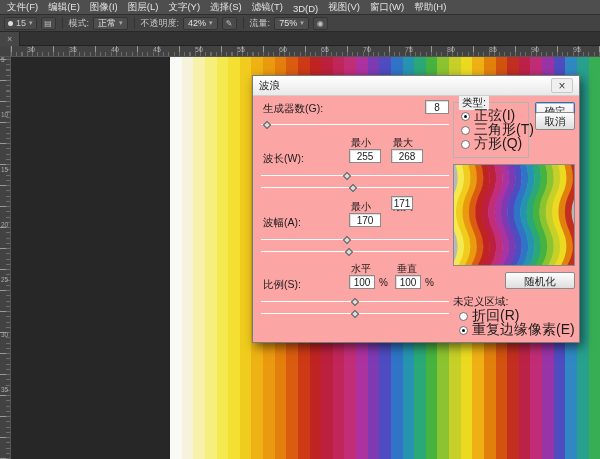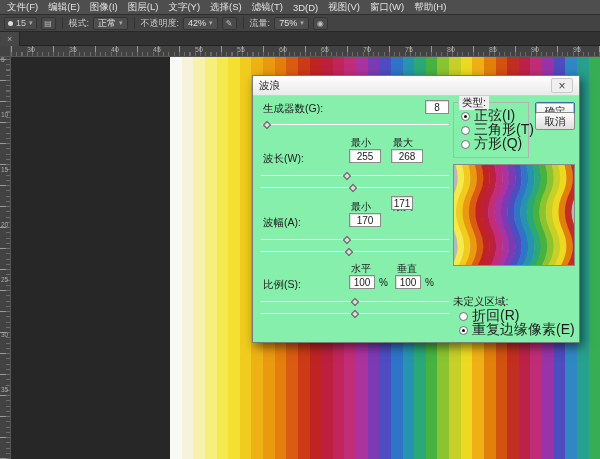--- a/index.html
+++ b/index.html
@@ -1,21 +1,21 @@
 <!DOCTYPE html>
 <html><head>
 <meta charset="utf-8">
 <style>
   * { margin:0; padding:0; box-sizing:border-box; }
   body { font-family:"Liberation Sans","DejaVu Sans",sans-serif; background:#111; }
   .app { position:relative; width:600px; height:459px; overflow:hidden; background:#272727; }
 
   
   .menubar { position:absolute; top:0; left:0; right:0; height:15px; background:#4e4e4e;
-             border-bottom:1px solid #2e2e2e; display:flex; align-items:center; padding-left:2px; }
+             border-bottom:1px solid #2e2e2e; display:flex; align-items:flex-end; padding-left:2px; }
   .menu-item { font-size:9.5px; color:#e2e2e2; padding:0 5px; white-space:nowrap; cursor:default; }
 
   
   .optionsbar { position:absolute; top:15px; left:0; right:0; height:17px; background:#434343;
                 border-bottom:1px solid #282828; display:flex; align-items:center; gap:4px;
                 padding:0 4px; color:#cccccc; font-size:9px; }
   .opt-group { display:flex; align-items:center; gap:3px; background:#4a4a4a; border:1px solid #343434;
                border-radius:2px; height:13px; padding:0 3px; }
   .brush-dot { width:5px; height:5px; border-radius:50%; background:#dddddd; display:inline-block; }
   .opt-icon { width:15px; height:13px; background:#4a4a4a; border:1px solid #343434; border-radius:2px;
@@ -50,21 +50,21 @@
   .ruler-num-v { position:absolute; left:1px; font-size:6.5px; color:#aaaaaa; }
   .ruler-corner { position:absolute; top:46px; left:0; width:11px; height:11px; background:#424242;
                   border-right:1px solid #565656; border-bottom:1px solid #565656; z-index:2; }
 
   
   .canvas { position:absolute; top:57px; left:11px; right:0; bottom:0; background:#272727; }
   .stripes { position:absolute; left:159px; top:0; right:0; bottom:0; display:flex; }
   .stripe { flex:1 1 0; }
 
   
-  .dialog { position:absolute; left:252px; top:75px; width:328px; height:268px; background:#86efac;
+  .dialog { position:absolute; left:252px; top:75px; width:328px; height:268px; background:#fca5a5;
             border:1px solid #7a7a7a; box-shadow:3px 4px 10px rgba(0,0,0,.55); color:#1a1a1a; z-index:5; }
   .dlg-title { height:20px; background:linear-gradient(#ffffff,#e9e9e9); border-bottom:1px solid #cfcfcf;
                display:flex; align-items:center; padding:0 6px; font-size:10.5px; }
   .dlg-close { margin-left:auto; width:22px; height:15px; text-align:center; line-height:14px;
                color:#444444; font-size:12px; border:1px solid #c8c8c8; background:#efefef; border-radius:2px; }
   .dlg-body { position:absolute; top:20px; left:0; right:0; bottom:0; font-size:10.5px; }
   .lbl { position:absolute; white-space:nowrap; }
   .sub { font-size:10px; }
   .numbox { position:absolute; height:14px; line-height:13px; background:#ffffff; border:1px solid #8a8a8a;
             box-shadow:inset 1px 1px 1px rgba(0,0,0,.15); font-size:10px; text-align:center; }
@@ -305,20 +305,21 @@
             <path d="M 79.80000000000001 -6 Q 87.80000000000001 13 79.80000000000001 30 Q 71.80000000000001 47 79.80000000000001 64 Q 87.80000000000001 81 79.80000000000001 98 Q 71.80000000000001 112 79.80000000000001 126" stroke="#2aa878" stroke-width="6.6" fill="none"></path>
             <path d="M 86.2 -6 Q 94.2 13 86.2 30 Q 78.2 47 86.2 64 Q 94.2 81 86.2 98 Q 78.2 112 86.2 126" stroke="#46b240" stroke-width="6.6" fill="none"></path>
             <path d="M 92.60000000000001 -6 Q 100.60000000000001 13 92.60000000000001 30 Q 84.60000000000001 47 92.60000000000001 64 Q 100.60000000000001 81 92.60000000000001 98 Q 84.60000000000001 112 92.60000000000001 126" stroke="#8ac430" stroke-width="6.6" fill="none"></path>
             <path d="M 99 -6 Q 107 13 99 30 Q 91 47 99 64 Q 107 81 99 98 Q 91 112 99 126" stroke="#c6d028" stroke-width="6.6" fill="none"></path>
             <path d="M 105.4 -6 Q 113.4 13 105.4 30 Q 97.4 47 105.4 64 Q 113.4 81 105.4 98 Q 97.4 112 105.4 126" stroke="#ecda20" stroke-width="6.6" fill="none"></path>
             <path d="M 111.80000000000001 -6 Q 119.80000000000001 13 111.80000000000001 30 Q 103.80000000000001 47 111.80000000000001 64 Q 119.80000000000001 81 111.80000000000001 98 Q 103.80000000000001 112 111.80000000000001 126" stroke="#e2800c" stroke-width="6.6" fill="none"></path>
             <path d="M 118.2 -6 Q 126.2 13 118.2 30 Q 110.2 47 118.2 64 Q 126.2 81 118.2 98 Q 110.2 112 118.2 126" stroke="#c22e20" stroke-width="6.6" fill="none"></path>
           </svg>
       </div>
 
+      <div class="btn" style="left:252px;top:176px;width:70px;height:17px">随机化</div>
 
       <span class="lbl" style="left:200px;top:199px">未定义区域:</span>
       <div class="radio-row" style="left:206px;top:214px">
         <span class="radio"></span>
         <span class="radio-lbl">折回(R)</span>
       </div>
       <div class="radio-row" style="left:206px;top:228px">
         <span class="radio selected"></span>
         <span class="radio-lbl">重复边缘像素(E)</span>
       </div>

